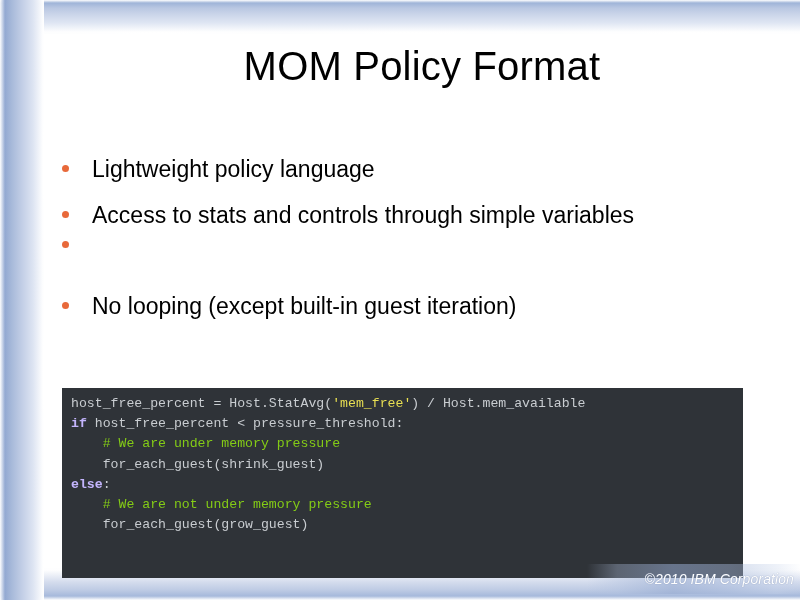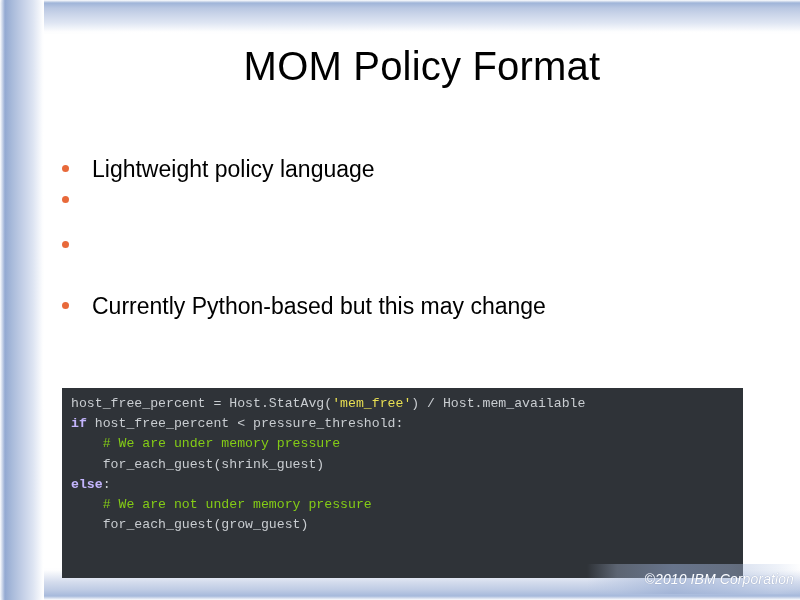--- a/index.html
+++ b/index.html
@@ -238,27 +238,28 @@
 
     <div class="title">MOM Policy Format</div>
 
     <div class="bullets">
       <div class="bullet">
         <span class="bullet-dot"></span>
         <span class="bullet-text">Lightweight policy language</span>
       </div>
       <div class="bullet">
         <span class="bullet-dot"></span>
-      </div>
-      <div class="bullet">
-        <span class="bullet-dot"></span>
-      </div>
-      <div class="bullet">
-        <span class="bullet-dot"></span>
-        <span class="bullet-text">Currently Python-based but this may change</span>
+        <span class="bullet-text">Access to stats and controls through simple variables</span>
+      </div>
+      <div class="bullet">
+        <span class="bullet-dot"></span>
+      </div>
+      <div class="bullet">
+        <span class="bullet-dot"></span>
+        <span class="bullet-text">No looping (except built-in guest iteration)</span>
       </div>
     </div>
 
     <div class="code-block" id="code-block"><div><span class="tok-plain">host_free_percent = Host.StatAvg(</span><span class="tok-str">'mem_free'</span><span class="tok-plain">) / Host.mem_available</span></div><div><span class="tok-kw">if</span><span class="tok-plain"> host_free_percent &lt; pressure_threshold:</span></div><div><span class="tok-comment">    # We are under memory pressure</span></div><div><span class="tok-plain">    for_each_guest(shrink_guest)</span></div><div><span class="tok-kw">else</span><span class="tok-plain">:</span></div><div><span class="tok-comment">    # We are not under memory pressure</span></div><div><span class="tok-plain">    for_each_guest(grow_guest)</span></div></div>
 
     <div class="footer-brush"></div>
     <div class="footer-text">©2010 IBM Corporation</div>
 
   </div>
 </div>

